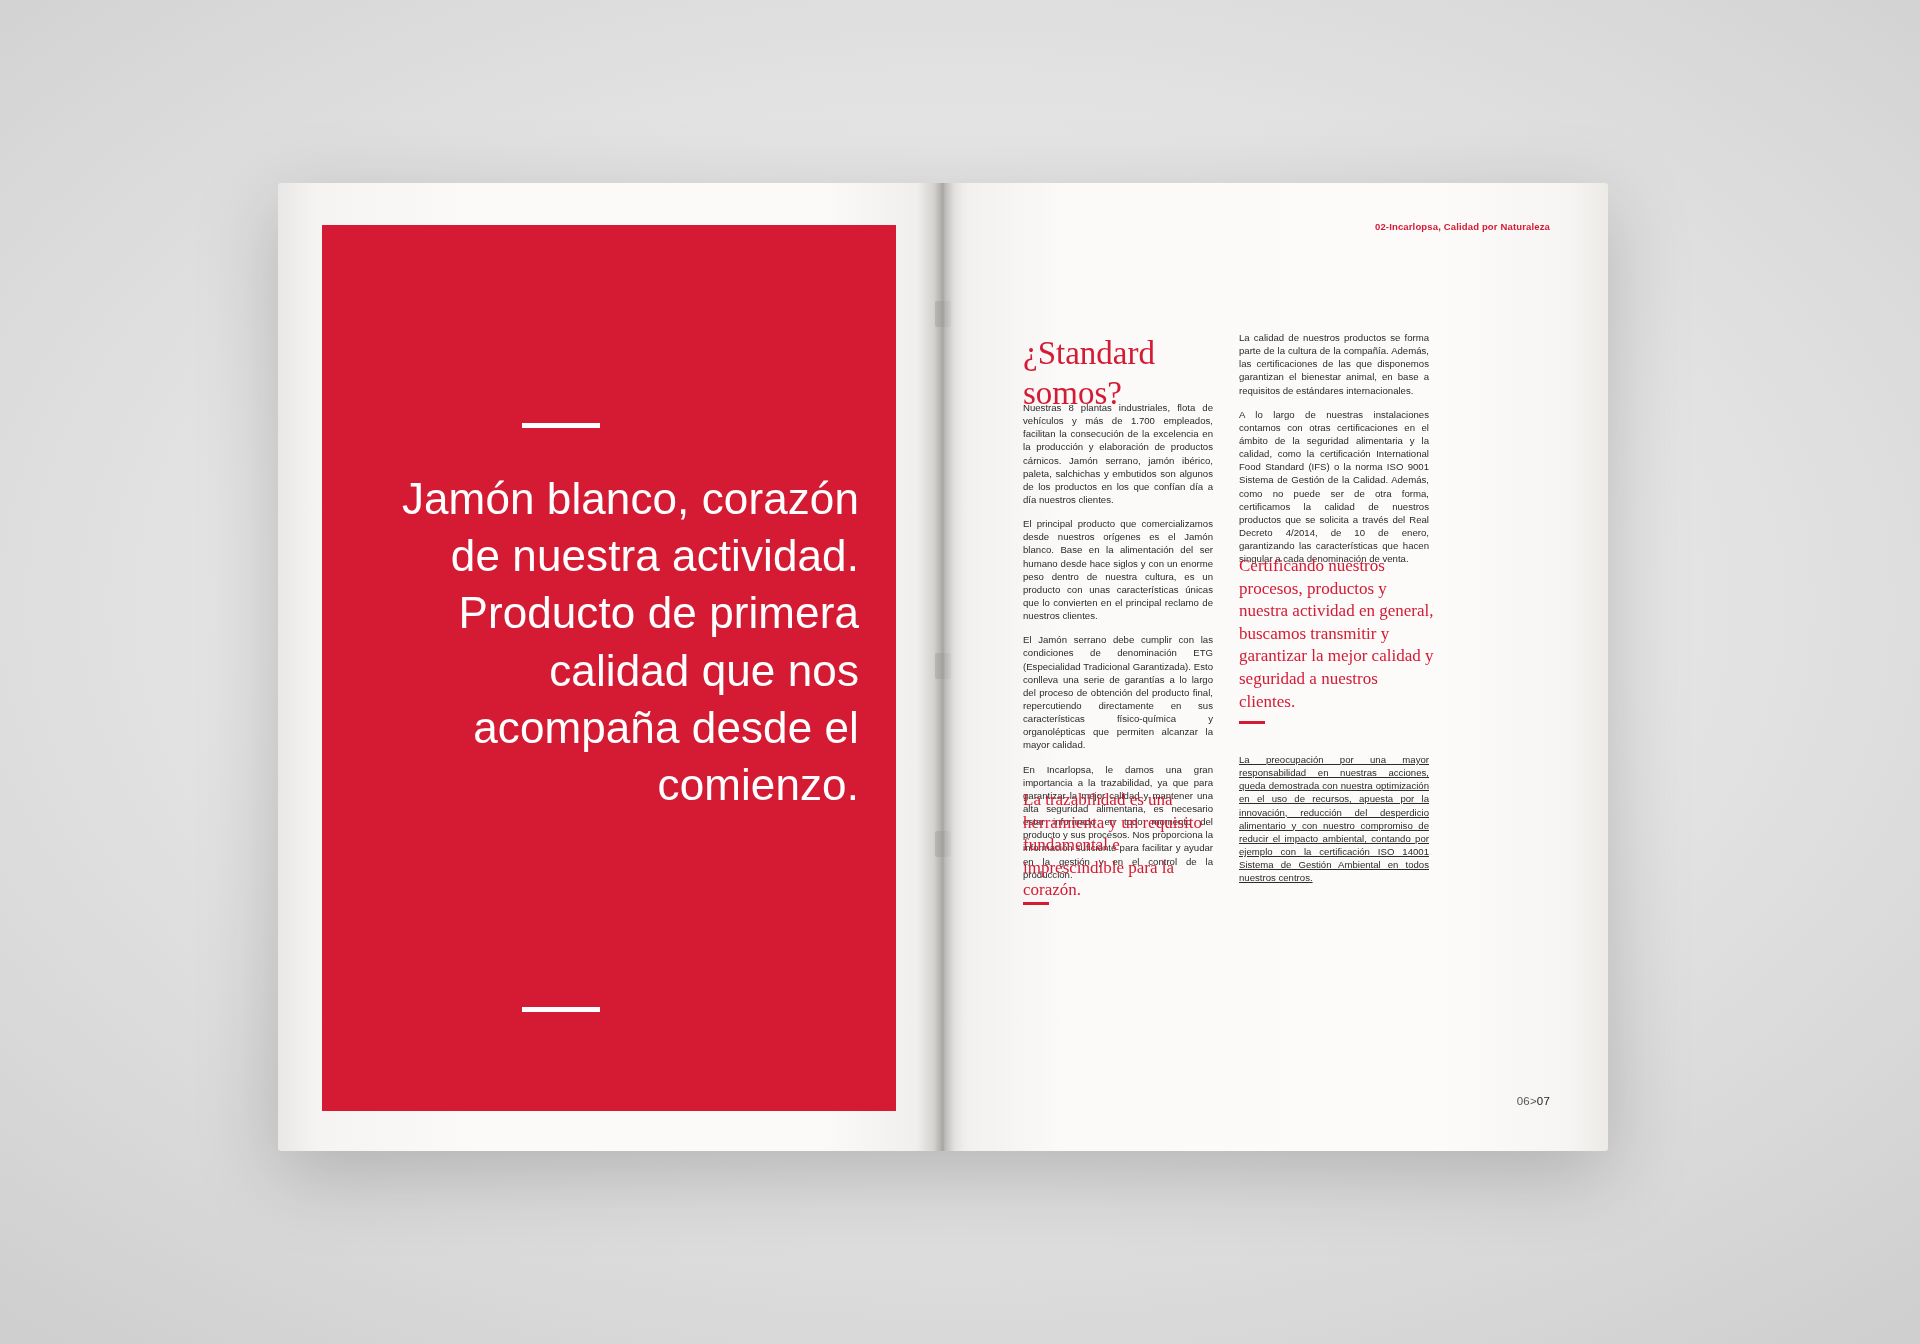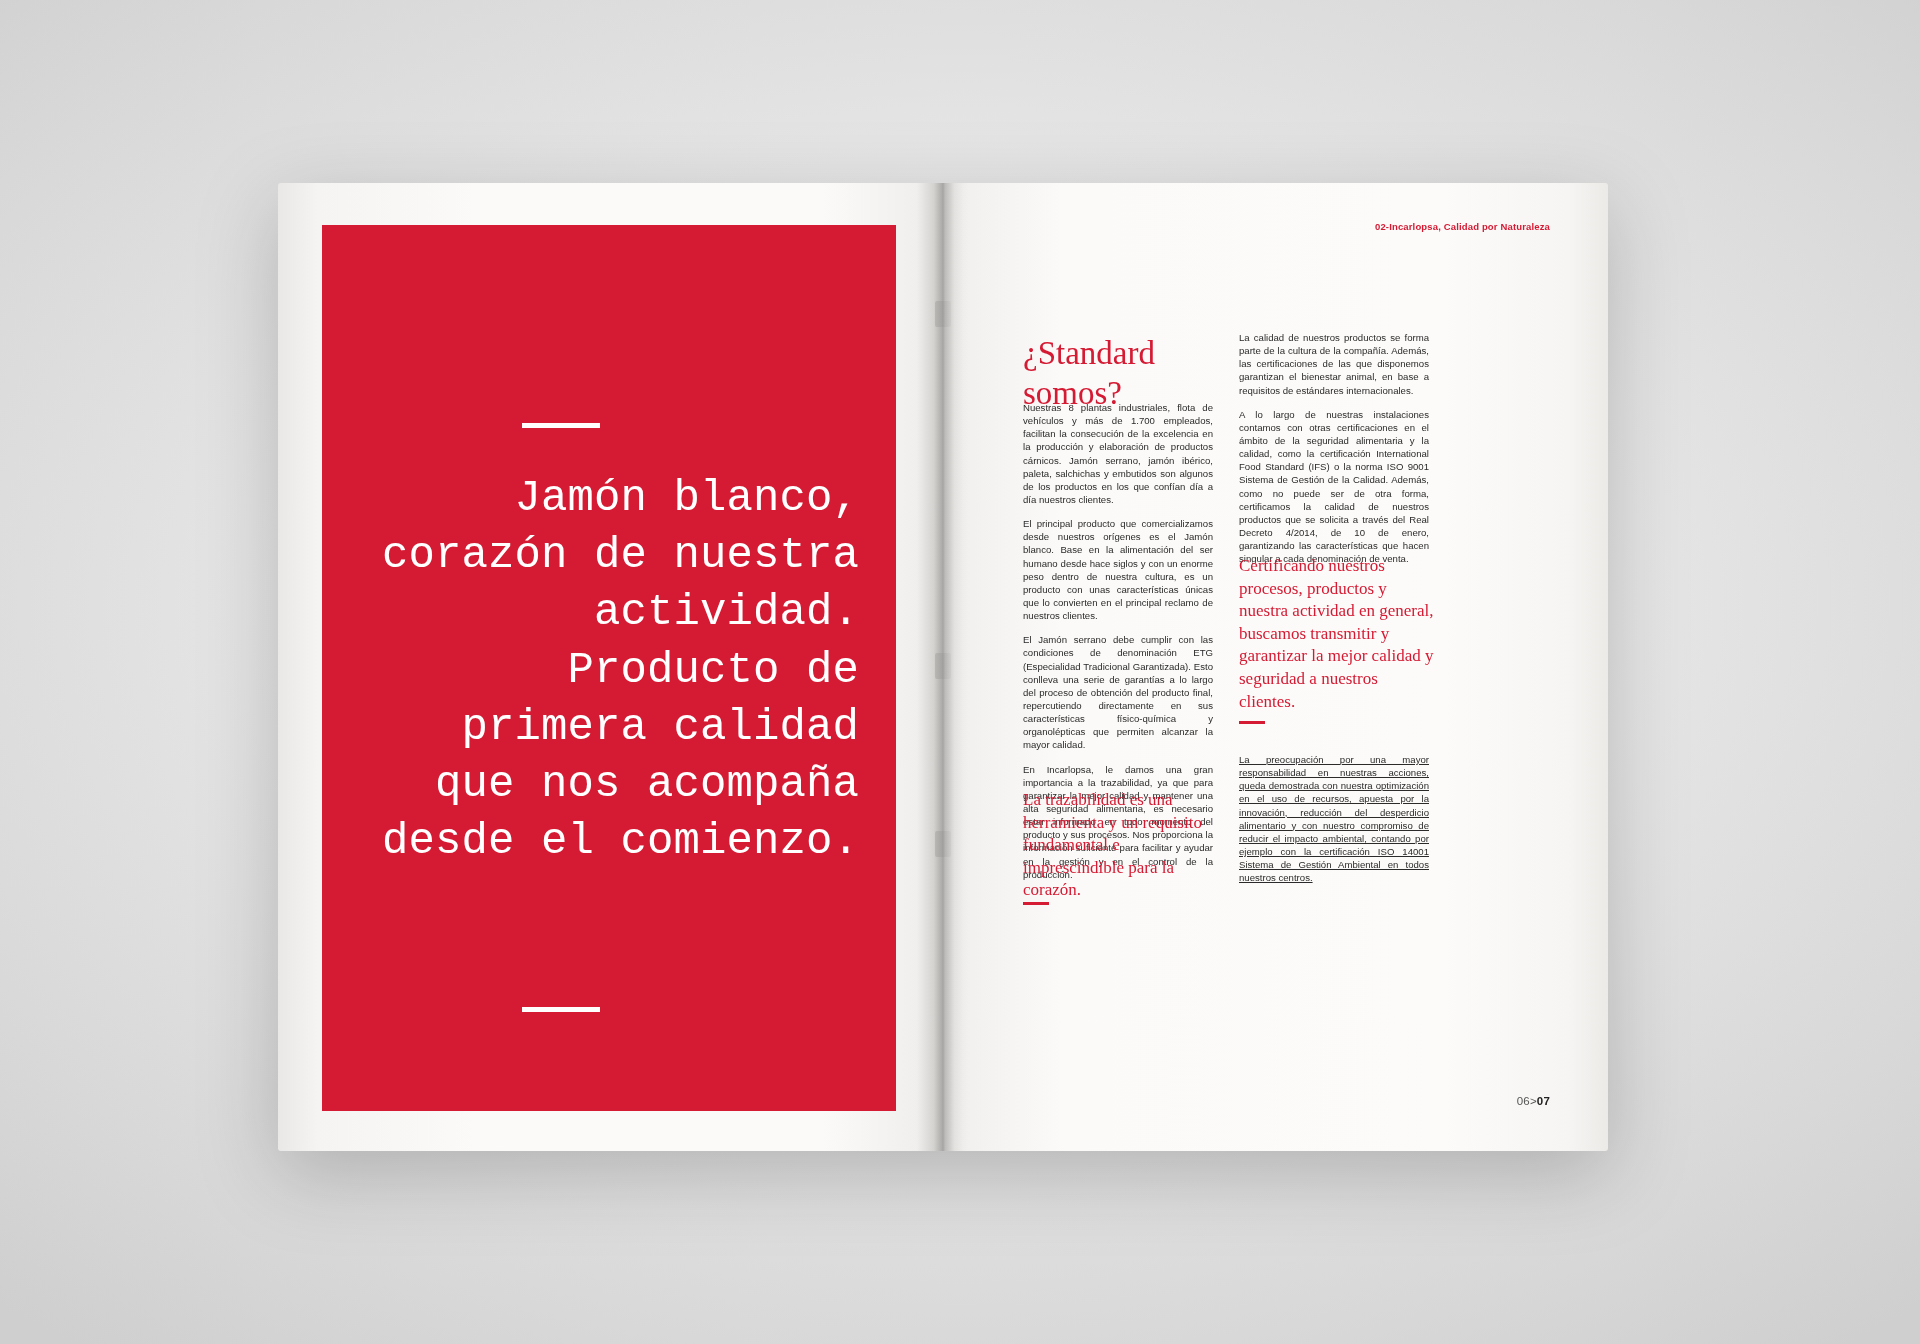--- a/index.html
+++ b/index.html
@@ -112,21 +112,21 @@
     left: 200px;
     top: 782px;
   }
 
   .hero-text {
     position: absolute;
     left: 45px;
     top: 245px;
     width: 492px;
     color: #ffffff;
-    font-family: Liberation Mono, monospace;
+    font-family: Liberation Sans, sans-serif;
     font-size: 44px;
     line-height: 1.30;
     letter-spacing: 0.1px;
     text-align: right;
     font-weight: 400;
   }
 
   
   .running-head {
     position: absolute;
@@ -197,21 +197,21 @@
   .col-2b p { margin: 0; text-decoration: underline; }
 
   .folio {
     position: absolute;
     right: 58px;
     bottom: 44px;
     font-size: 11.5px;
     color: #222;
     letter-spacing: 0.2px;
   }
-  .folio .cur { font-weight: bold; }
+  .folio .cur { font-weight: normal; }
   .folio .prev { color: #555; margin-left: 39px; }
 </style>
 </head>
 <body>
 
 <div class="stage">
 
   <div class="spread">
 
     <div class="page page-left">

